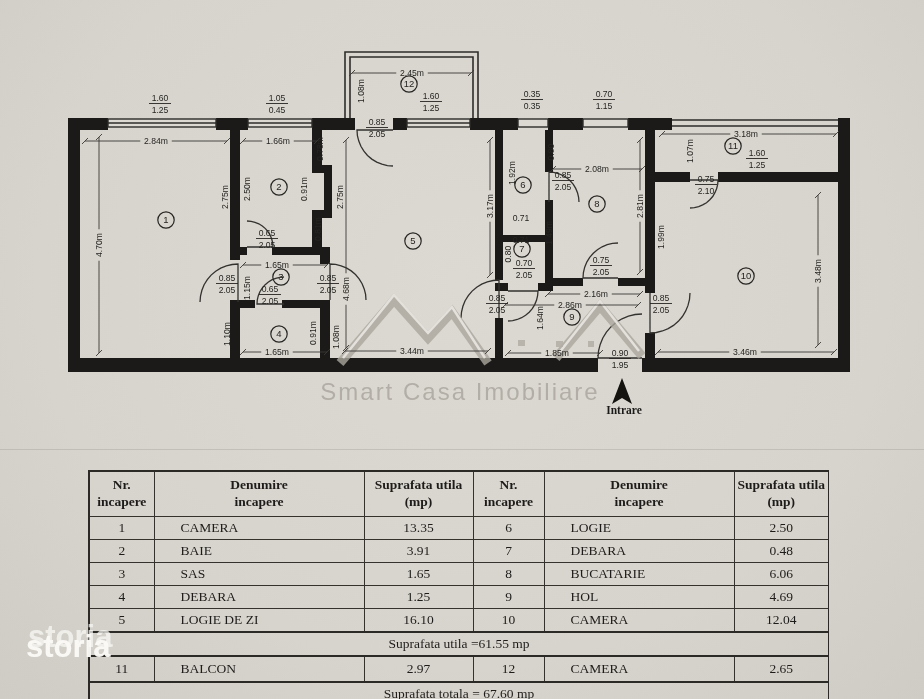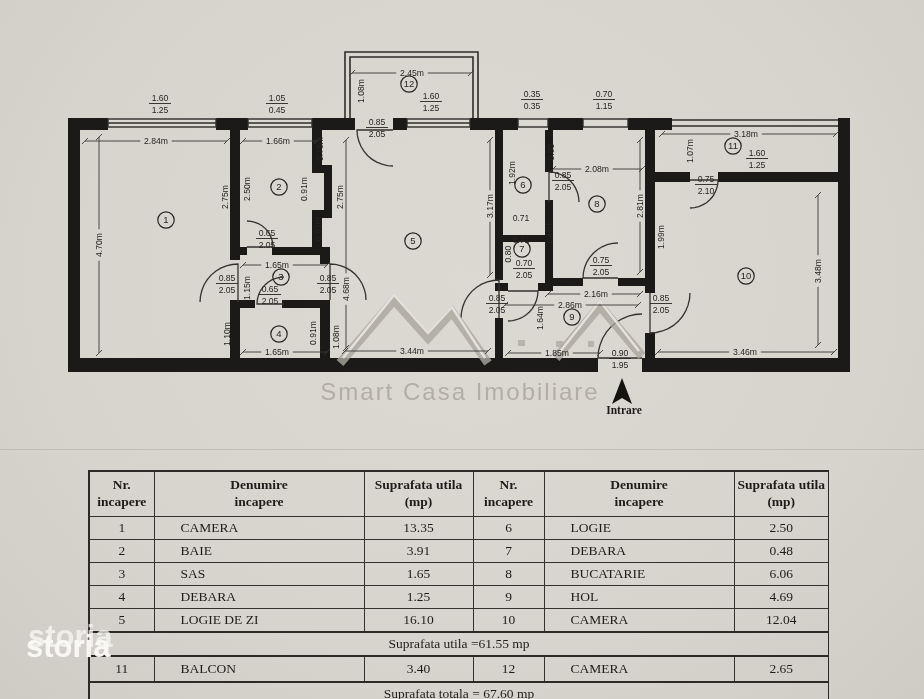--- a/index.html
+++ b/index.html
@@ -491,21 +491,21 @@
             <td class="c3">10</td>
             <td class="c4">CAMERA</td>
             <td class="c5">12.04</td>
           </tr>
           <tr>
             <td colspan="6" class="merged">Suprafata utila =61.55 mp</td>
           </tr>
           <tr class="ar">
             <td class="c0">11</td>
             <td class="c1">BALCON</td>
-            <td class="c2">3.40</td>
+            <td class="c2">2.97</td>
             <td class="c3">12</td>
             <td class="c4">CAMERA</td>
             <td class="c5">2.65</td>
           </tr>
           <tr>
             <td colspan="6" class="merged">Suprafata totala = 67.60 mp</td>
           </tr>
         </tbody>
       </table>
   </div>

